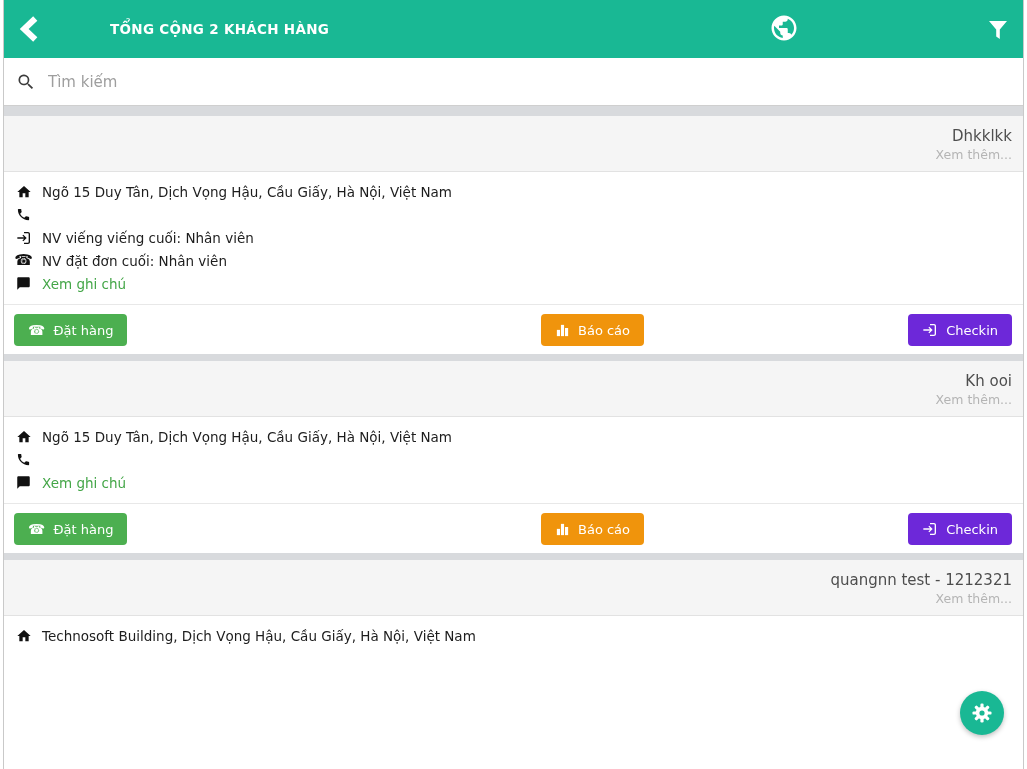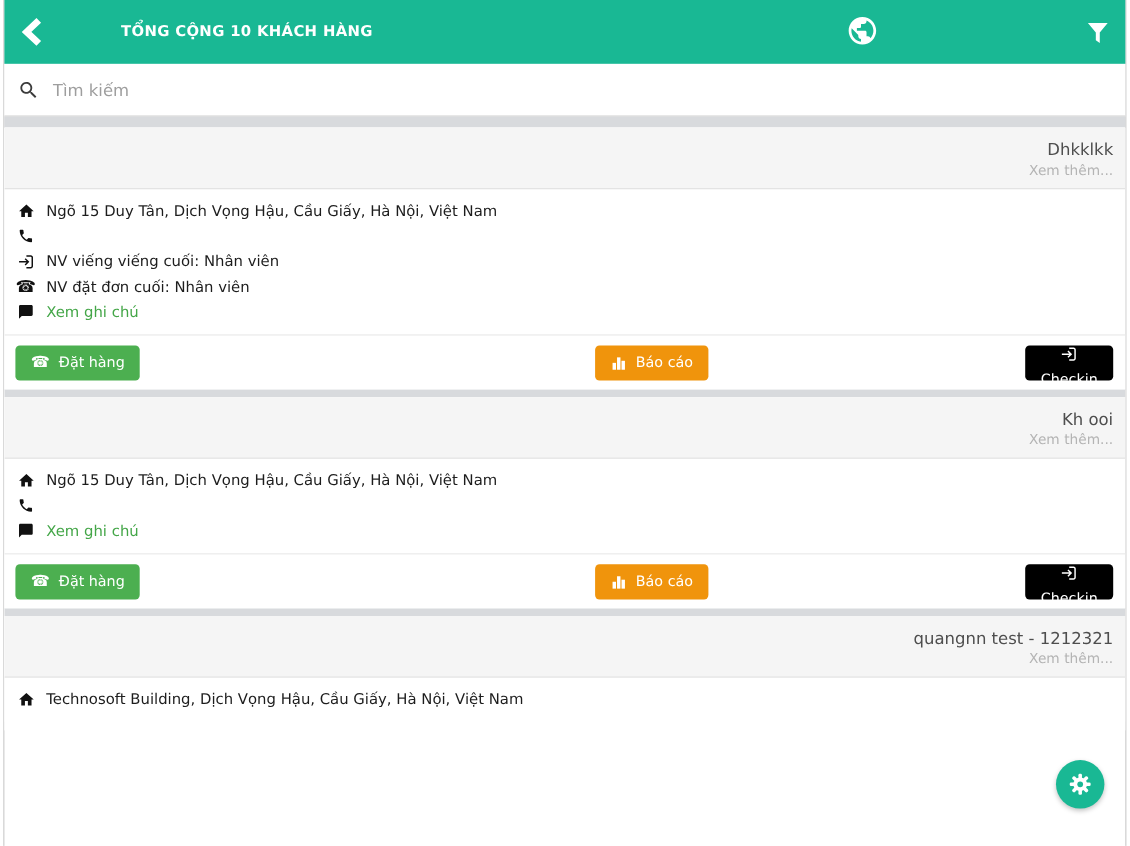--- a/index.html
+++ b/index.html
@@ -61,21 +61,21 @@
 
   .card-actions { border-top:1px solid #e8e8e8; height:50px; position:relative; background:#fff; }
   .btn {
     position:absolute; top:9px; height:32px; border:none; border-radius:4px;
     color:#fff; font-size:13px; display:flex; align-items:center; gap:8px;
     padding:0 14px; cursor:pointer; font-family:inherit;
   }
   .btn svg { flex:0 0 auto; }
   .btn-order   { left:10px;  background:#4caf50; }
   .btn-report  { left:537px; background:#f0940c; }
-  .btn-checkin { right:11px; background:#000000;flex-direction:column; }
+  .btn-checkin { right:11px; background:#6d28d9; }
   .btn .glyph-phone { color:#fff; font-size:14px; }
 
   
   .fab {
     position:absolute; right:19px; bottom:34px; width:44px; height:44px;
     border-radius:50%; background:#19b894; border:none; cursor:pointer;
     display:flex; align-items:center; justify-content:center;
     box-shadow:0 2px 5px rgba(0,0,0,.25);
   }
 </style>
@@ -83,21 +83,21 @@
 <body>
 
 <div class="frame">
 
   <div class="appbar">
     <div class="back-btn">
       <svg width="28" height="28" viewBox="0 0 24 24">
         <path d="M16.5 3 7 12l9.5 9" fill="none" stroke="#ffffff" stroke-width="5.2"></path>
       </svg>
     </div>
-    <div class="appbar-title">TỔNG CỘNG 10 KHÁCH HÀNG</div>
+    <div class="appbar-title">TỔNG CỘNG 2 KHÁCH HÀNG</div>
     <div class="globe-btn">
       <svg width="30" height="30" viewBox="0 0 24 24">
         <path fill="#ffffff" d="M12 2C6.48 2 2 6.48 2 12s4.48 10 10 10 10-4.48 10-10S17.52 2 12 2zm-1 17.93c-3.95-.49-7-3.85-7-7.93 0-.62.08-1.21.21-1.79L9 15v1c0 1.1.9 2 2 2v1.93zm6.9-2.54c-.26-.81-1-1.39-1.9-1.39h-1v-3c0-.55-.45-1-1-1H8v-2h2c.55 0 1-.45 1-1V7h2c1.1 0 2-.9 2-2v-.41c2.93 1.19 5 4.06 5 7.41 0 2.08-.8 3.97-2.1 5.39z"></path>
       </svg>
     </div>
     <div class="filter-btn">
       <svg width="24" height="26" viewBox="0 0 24 24">
         <path fill="#ffffff" d="M3 3h18l-7.2 8.5V21l-3.6-2.5v-7L3 3z"></path>
       </svg>
     </div>

